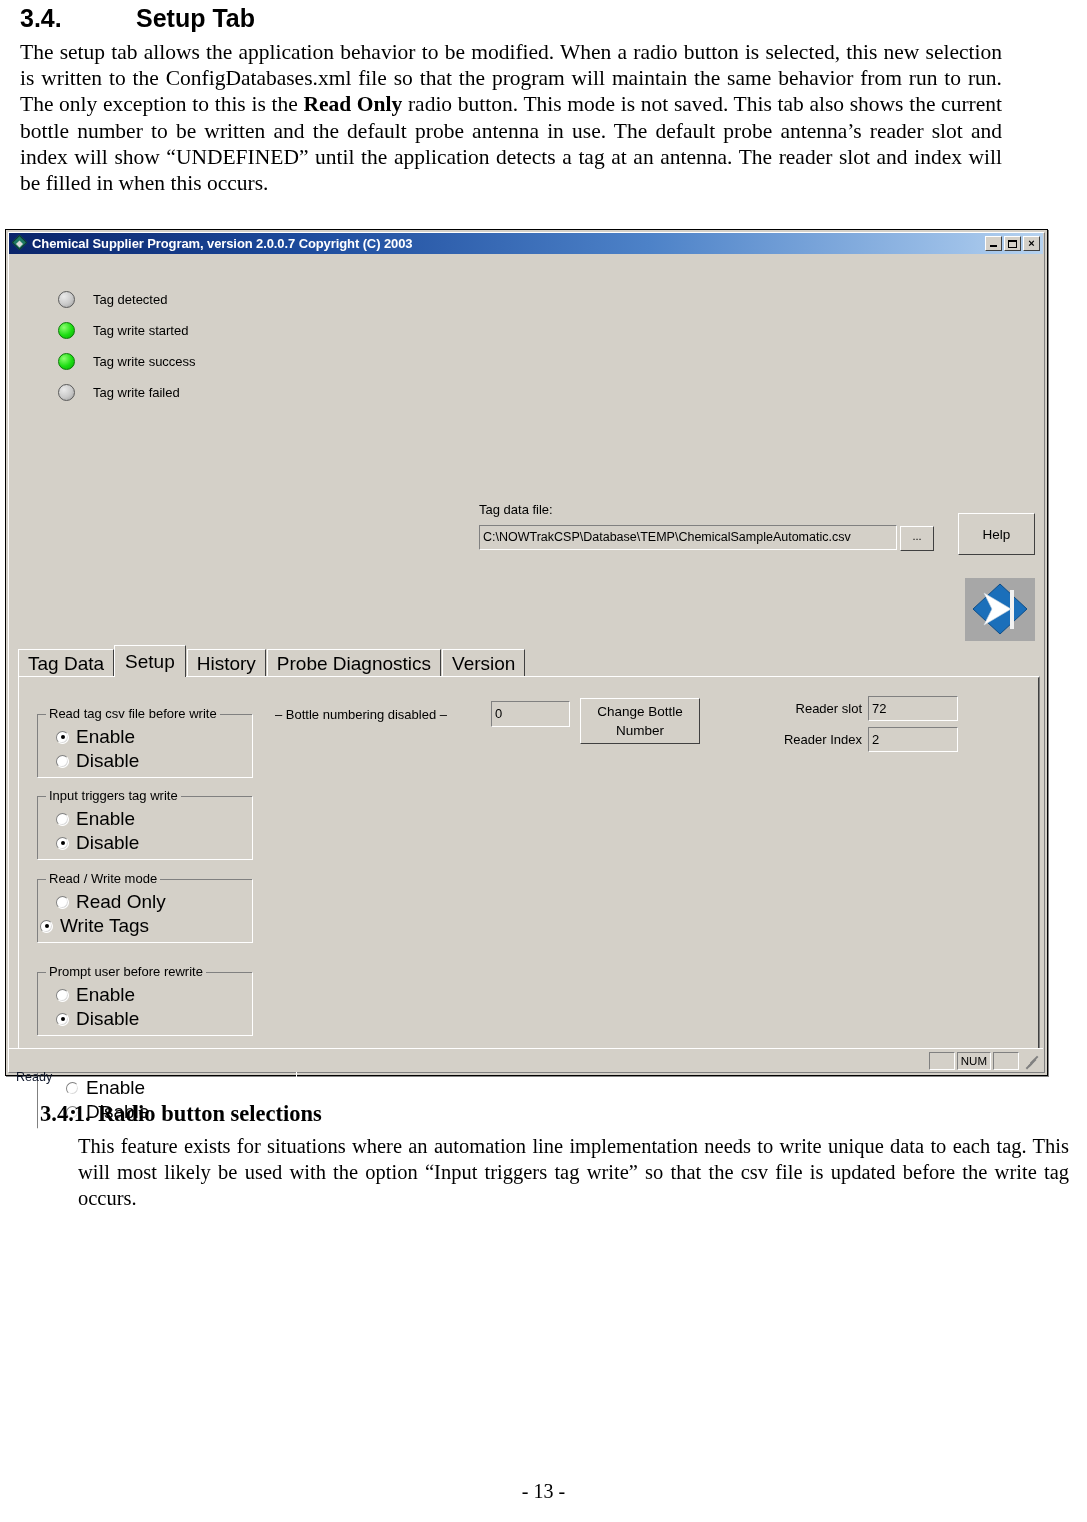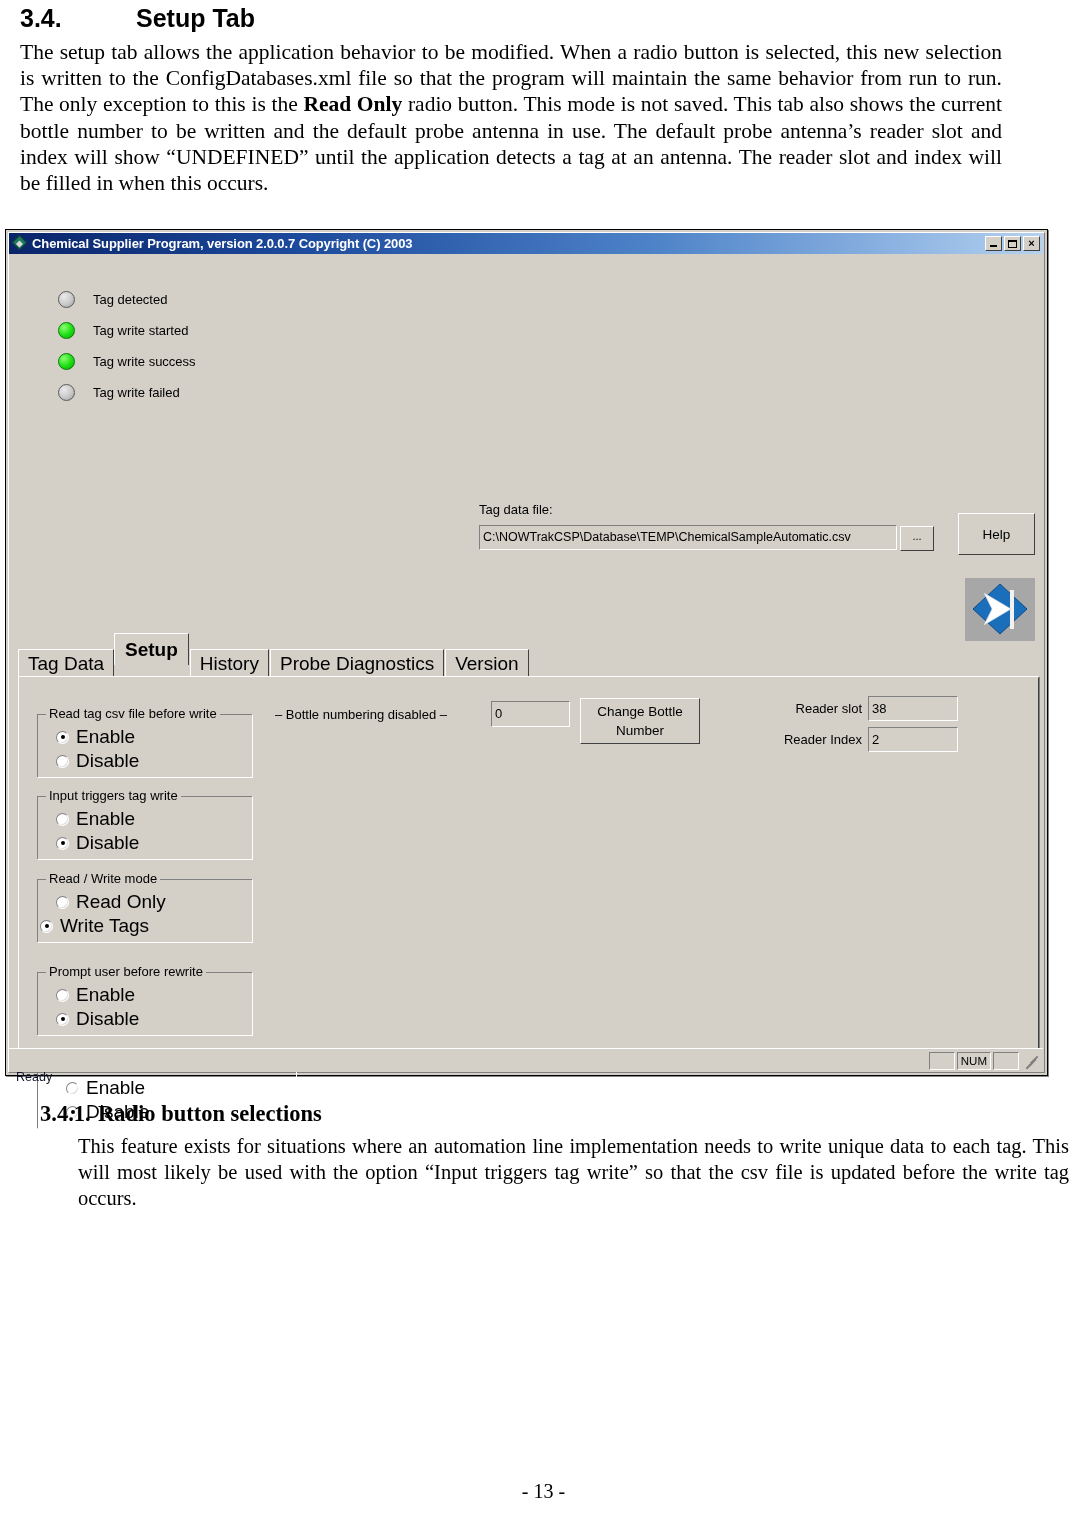--- a/index.html
+++ b/index.html
@@ -261,24 +261,24 @@
     box-sizing: border-box;
     display: flex; align-items: center;
     padding: 0 9px;
     font-size: 19px;
     color: #000;
     margin-right: 1px;
     position: relative;
   }
   .tab.active {
     height: 32px;
-    font-weight: bold;
+    font-weight: normal;
     z-index: 5;
     background: #d4d0c8;
-    margin: 0 1px 12px -1px;
+    margin: 0 1px 0 -1px;
     padding: 0 10px;
     border-top: 1px solid #fff;
   }
   .tab-spacer {
     flex: 1;
     height: 2px;
   }
 
   
   .tabpanel {
@@ -617,21 +617,21 @@
 
   <div class="bottle-msg">– Bottle numbering disabled –</div>
   <div class="bottle-input">0</div>
   <div class="change-btn">
     <span>Change Bottle</span>
     <span>Number</span>
   </div>
 
   <div class="reader-row" style="left:752px; top:466px;">
     <span class="reader-label">Reader slot</span>
-    <span class="reader-input">38</span>
+    <span class="reader-input">72</span>
   </div>
   <div class="reader-row" style="left:752px; top:497px;">
     <span class="reader-label">Reader Index</span>
     <span class="reader-input">2</span>
   </div>
 
   <div class="statusbar">
     <span class="status-text">Ready</span>
     <span class="status-panels">
       <span class="status-panel"></span>

